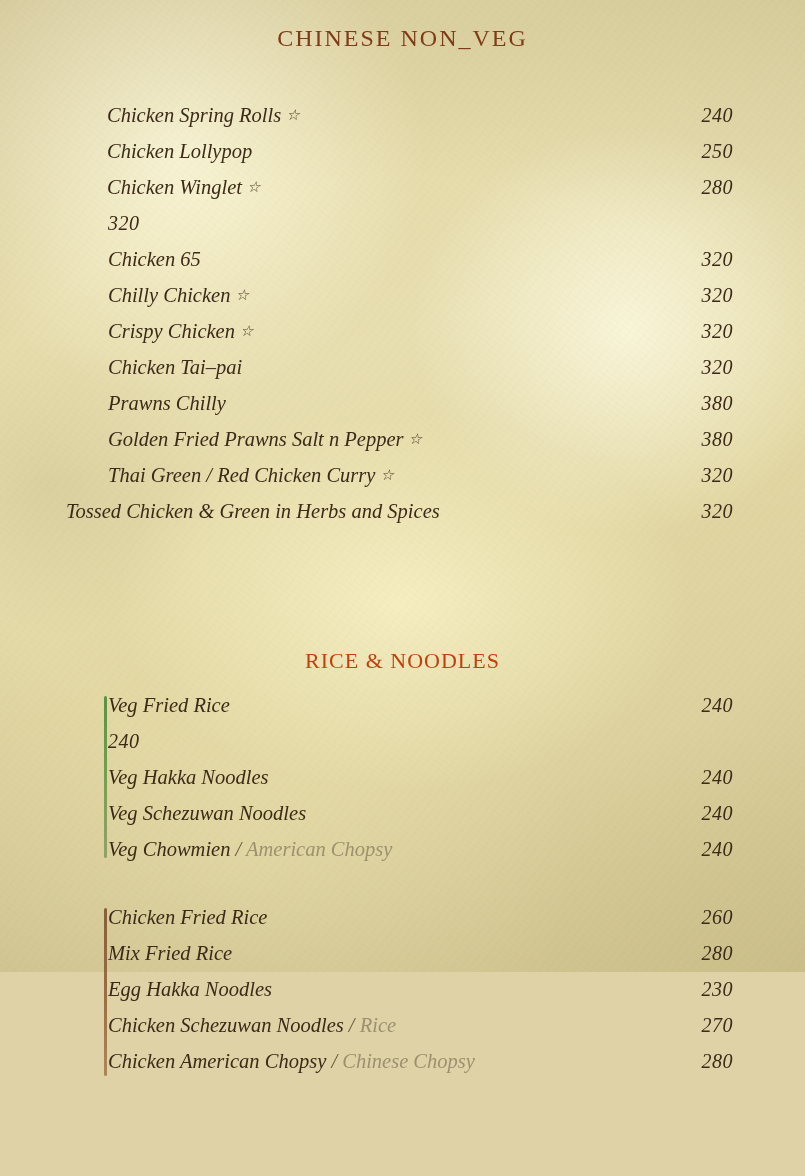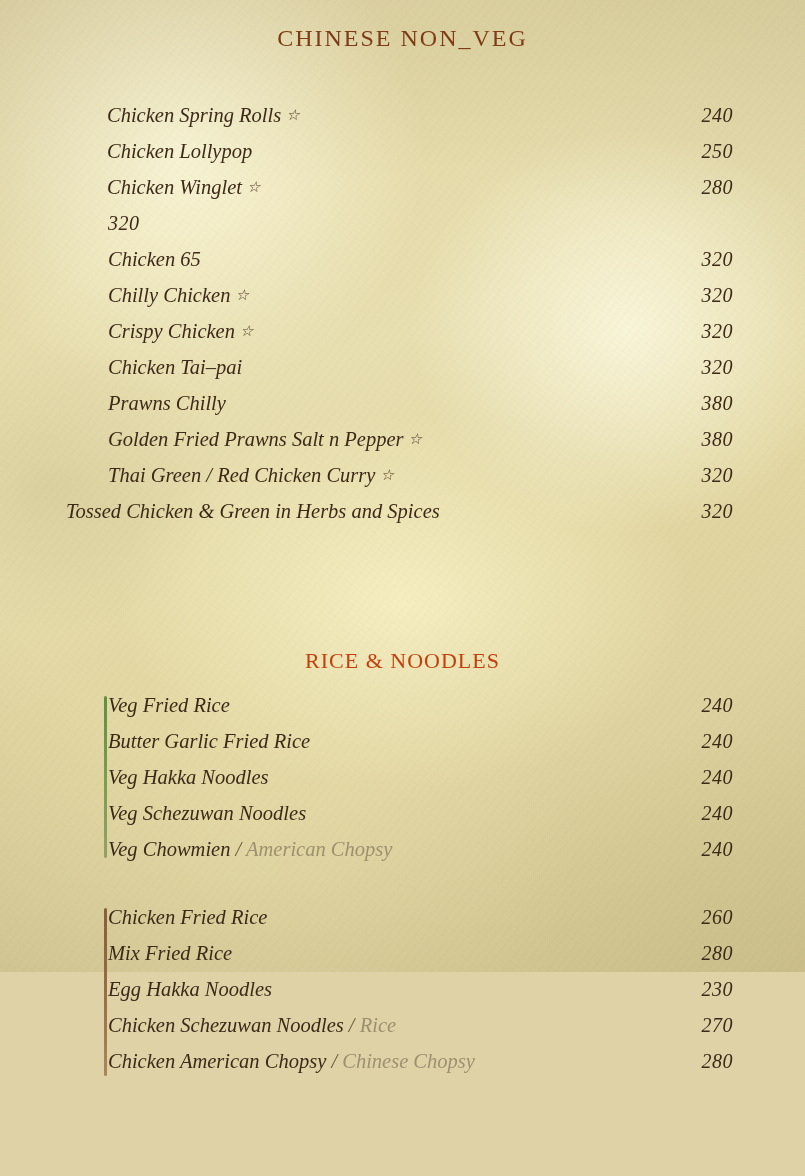--- a/index.html
+++ b/index.html
@@ -216,21 +216,20 @@
 
     <div class="section-title title-rice">RICE &amp; NOODLES</div>
 
     <div class="accent-bar accent-veg"></div>
     <div class="list list-rice-veg">
         <div class="row">
           <div class="name"><span>Veg Fried Rice</span></div>
           <div class="price">240</div>
         </div>
         <div class="row">
-          <div class="name"><span>Butter Garlic Fried Rice</span></div>
           <div class="price">240</div>
         </div>
         <div class="row">
           <div class="name"><span>Veg Hakka Noodles</span></div>
           <div class="price">240</div>
         </div>
         <div class="row">
           <div class="name"><span>Veg Schezuwan Noodles</span></div>
           <div class="price">240</div>
         </div>

